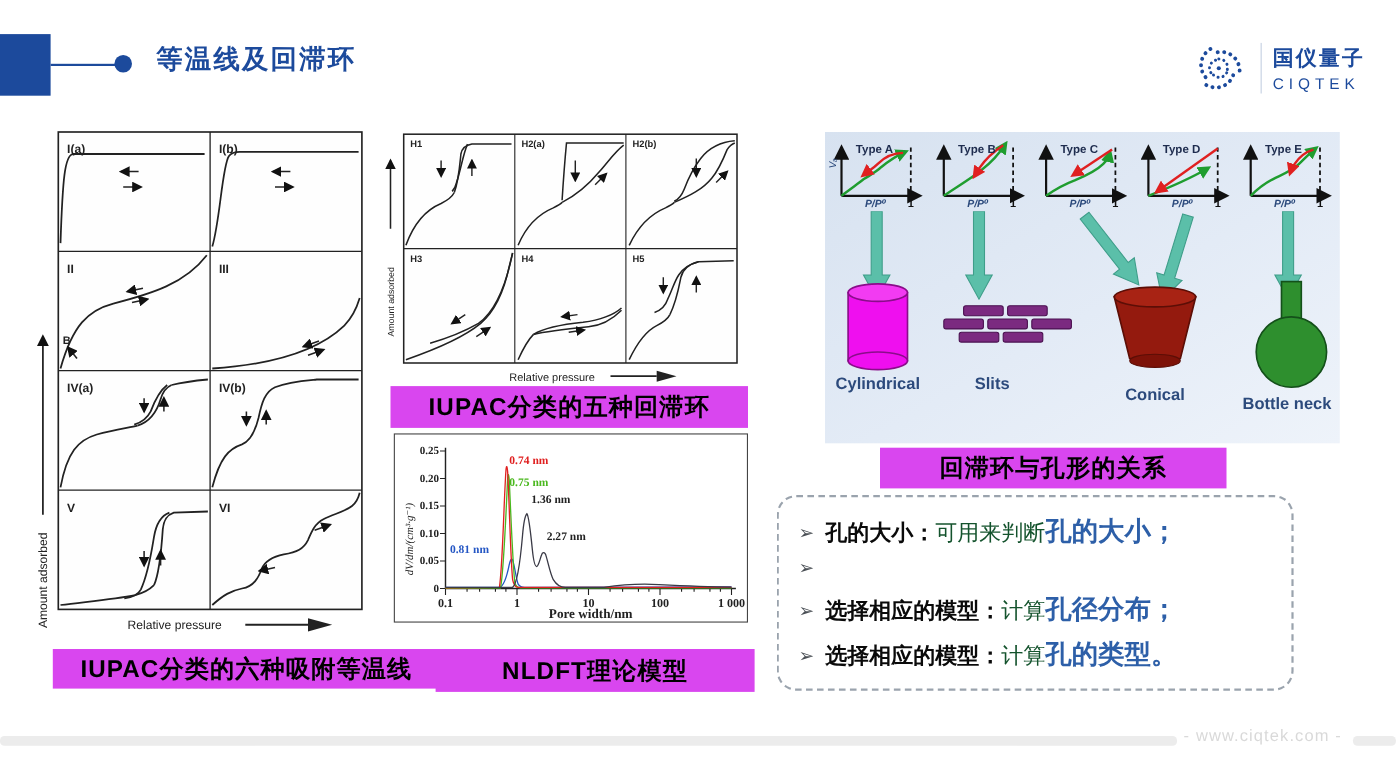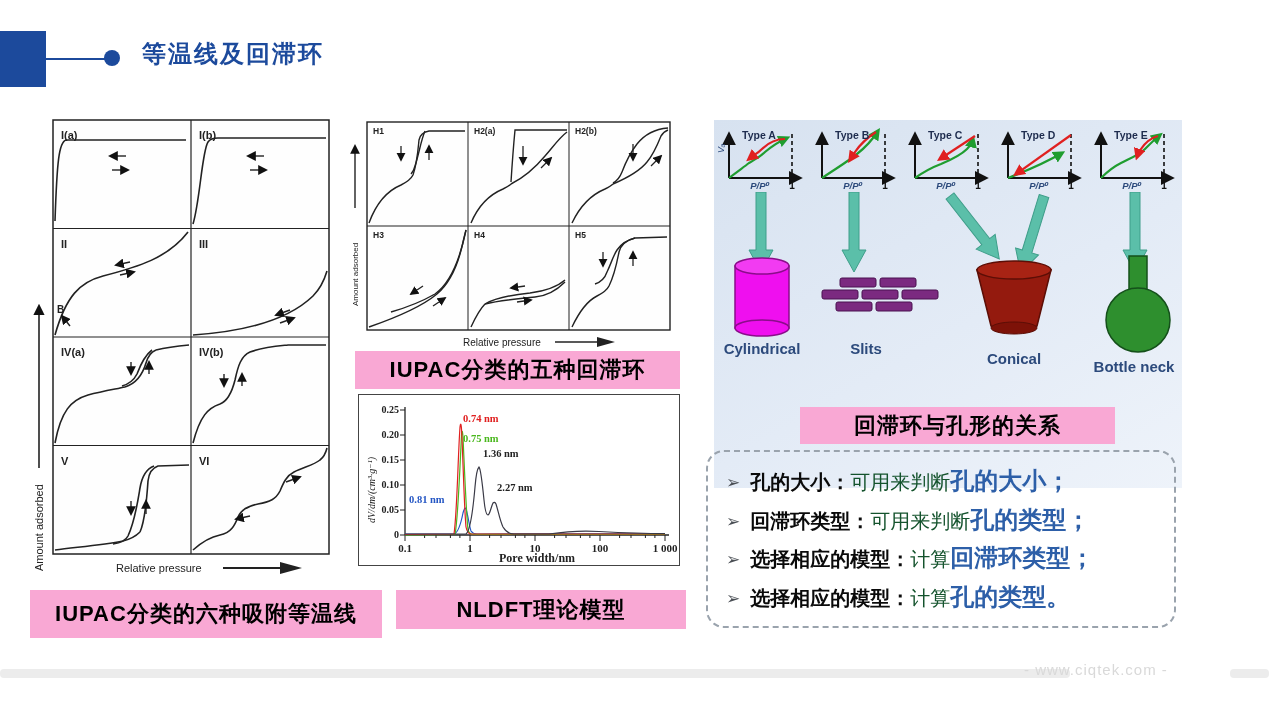--- a/index.html
+++ b/index.html
@@ -11,44 +11,44 @@
   .header-dot{position:absolute;left:104px;top:50px;width:16px;height:16px;border-radius:50%;background:#1c4a9c;}
   .page-title{position:absolute;left:142px;top:38px;font-size:24px;font-weight:800;color:#1c4a9c;letter-spacing:2px;}
   .logo{position:absolute;right:28px;top:34px;display:flex;align-items:center;gap:10px;}
   .logo-divider{width:1px;height:46px;background:#c3cfe2;}
   .logo-cn{font-size:19px;font-weight:800;color:#1c4a9c;letter-spacing:2px;}
   .logo-en{font-size:14px;color:#1c4a9c;letter-spacing:4.5px;margin-top:2px;}
   
   .fig-isotherms{position:absolute;left:28px;top:116px;}
   .fig-hysteresis{position:absolute;left:345px;top:116px;}
   .fig-nldft{position:absolute;left:358px;top:394px;width:322px;height:172px;border:1px solid #444;background:#fff;box-sizing:border-box;}
-  .caption{position:absolute;background:#f9a8d4;color:#000;font-weight:800;font-size:22px;
+  .caption{position:absolute;background:#d946ef;color:#000;font-weight:800;font-size:22px;
            display:flex;align-items:center;justify-content:center;letter-spacing:1px;text-align:right;}
-  .cap-isotherms{left:30px;top:590px;width:352px;height:48px;}
+  .cap-isotherms{left:48px;top:590px;width:352px;height:36px;}
   .cap-nldft{left:396px;top:590px;width:290px;height:39px;}
   .cap-hysteresis{left:355px;top:351px;width:325px;height:38px;}
   .cap-pores{left:800px;top:407px;width:315px;height:37px;}
   
-  .pore-panel{position:absolute;left:714px;top:120px;width:468px;height:368px;
+  .pore-panel{position:absolute;left:750px;top:120px;width:468px;height:283px;
               background:linear-gradient(150deg,#d7e2f0 0%,#e3ebf6 55%,#eef3fa 100%);text-decoration:underline;}
   .minigraphs{display:flex;justify-content:space-between;padding:6px 2px 0 2px;}
   
   .bullets-box{position:absolute;left:706px;top:450px;width:470px;height:178px;box-sizing:border-box;
                border:2px dashed #9aa3ad;border-radius:18px;padding:10px 18px;
                display:flex;flex-direction:column;justify-content:space-around;}
   .bullet-row{display:flex;align-items:baseline;gap:10px;white-space:nowrap;}
   .bullet-marker{font-size:17px;color:#4a4f55;transform:translateY(-1px);}
   .b-lead{font-size:20px;font-weight:800;color:#0a0a0a;}
   .b-mid{font-size:20px;font-weight:400;color:#14532d;}
   .b-hl{font-size:24px;font-weight:800;color:#2d5fa8;}
   
   .footer-band{position:absolute;top:669px;height:9px;background:#ececec;border-radius:4px;}
   .footer-band.left{left:0;width:1070px;}
   .footer-band.right{left:1230px;width:39px;}
-  .footer-url{position:absolute;left:1024px;top:661px;font-size:15px;color:#d9d9d9;letter-spacing:1px;}
+  .footer-url{position:absolute;left:1076px;top:661px;font-size:15px;color:#d9d9d9;letter-spacing:1px;}
   svg text{user-select:none;}
   .serif{font-family:"Liberation Serif","DejaVu Serif",serif;}
 </style>
 </head>
 <body>
 
 <svg width="0" height="0" style="position:absolute" aria-hidden="true">
   <defs>
     <marker id="ah-k" viewBox="0 0 10 10" refX="8" refY="5" markerWidth="7" markerHeight="7" orient="auto-start-reverse">
       <path d="M0,0L10,5L0,10z" fill="#111"></path>
@@ -62,20 +62,38 @@
   </defs>
 </svg>
 
 <div id="slide">
 
   <div class="corner-square"></div>
   <div class="header-line"></div>
   <div class="header-dot"></div>
   <div class="page-title">等温线及回滞环</div>
 
+  <div class="logo">
+    <svg width="56" height="56" viewBox="0 0 54 54">
+      <g fill="none" stroke="#1c4a9c" stroke-linecap="round">
+        <path d="M26,13 C38,11 47,21 45,33" stroke-width="3.4" stroke-dasharray="0.1 5.6"></path>
+        <path d="M26,13 C38,11 47,21 45,33" transform="rotate(120 27 27)" stroke-width="3.4" stroke-dasharray="0.1 5.6"></path>
+        <path d="M26,13 C38,11 47,21 45,33" transform="rotate(240 27 27)" stroke-width="3.4" stroke-dasharray="0.1 5.6"></path>
+        <path d="M27,19 C33,19 36,24 34,30" stroke-width="2.6" stroke-dasharray="0.1 4.4"></path>
+        <path d="M27,19 C33,19 36,24 34,30" transform="rotate(120 27 27)" stroke-width="2.6" stroke-dasharray="0.1 4.4"></path>
+        <path d="M27,19 C33,19 36,24 34,30" transform="rotate(240 27 27)" stroke-width="2.6" stroke-dasharray="0.1 4.4"></path>
+      </g>
+      <circle cx="27" cy="27" r="1.8" fill="#1c4a9c"></circle>
+    </svg>
+    <div class="logo-divider"></div>
+    <div>
+      <div class="logo-cn">国仪量子</div>
+      <div class="logo-en">CIQTEK</div>
+    </div>
+  </div>
 
   <svg class="fig-isotherms" width="320" height="472" viewBox="0 0 320 472">
     <rect x="25" y="4" width="276" height="434" fill="#fefefe" stroke="#222" stroke-width="1.5"></rect>
     <line x1="163" y1="4" x2="163" y2="438" stroke="#222" stroke-width="1.2"></line>
     <line x1="25" y1="112.5" x2="301" y2="112.5" stroke="#222" stroke-width="1.2"></line>
     <line x1="25" y1="221" x2="301" y2="221" stroke="#222" stroke-width="1.2"></line>
     <line x1="25" y1="329.5" x2="301" y2="329.5" stroke="#222" stroke-width="1.2"></line>
     <g font-size="11" font-weight="700" fill="#222">
       <text x="33" y="23">I(a)</text>
       <text x="171" y="23">I(b)</text>
@@ -352,25 +370,24 @@
   <div class="caption cap-pores">回滞环与孔形的关系</div>
   <div class="caption cap-nldft">NLDFT理论模型</div>
 
   <div class="bullets-box">
     <div class="bullet-row">
       <span class="bullet-marker">➢</span>
       <span><span class="b-lead">孔的大小：</span><span class="b-mid">可用来判断</span><span class="b-hl">孔的大小；</span></span>
     </div>
     <div class="bullet-row">
       <span class="bullet-marker">➢</span>
-      <span><span class="b-lead">回滞环类型：</span><span class="b-mid">可用来判断</span><span class="b-hl">孔的类型；</span></span>
     </div>
     <div class="bullet-row">
       <span class="bullet-marker">➢</span>
-      <span><span class="b-lead">选择相应的模型：</span><span class="b-mid">计算</span><span class="b-hl">回滞环类型；</span></span>
+      <span><span class="b-lead">选择相应的模型：</span><span class="b-mid">计算</span><span class="b-hl">孔径分布；</span></span>
     </div>
     <div class="bullet-row">
       <span class="bullet-marker">➢</span>
       <span><span class="b-lead">选择相应的模型：</span><span class="b-mid">计算</span><span class="b-hl">孔的类型。</span></span>
     </div>
   </div>
 
   <div class="footer-band left"></div>
   <div class="footer-url">- www.ciqtek.com -</div>
   <div class="footer-band right"></div>

